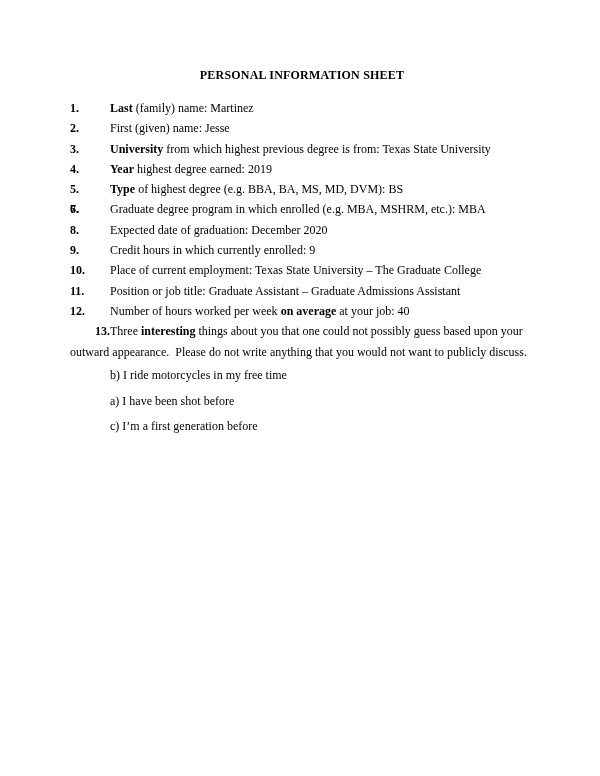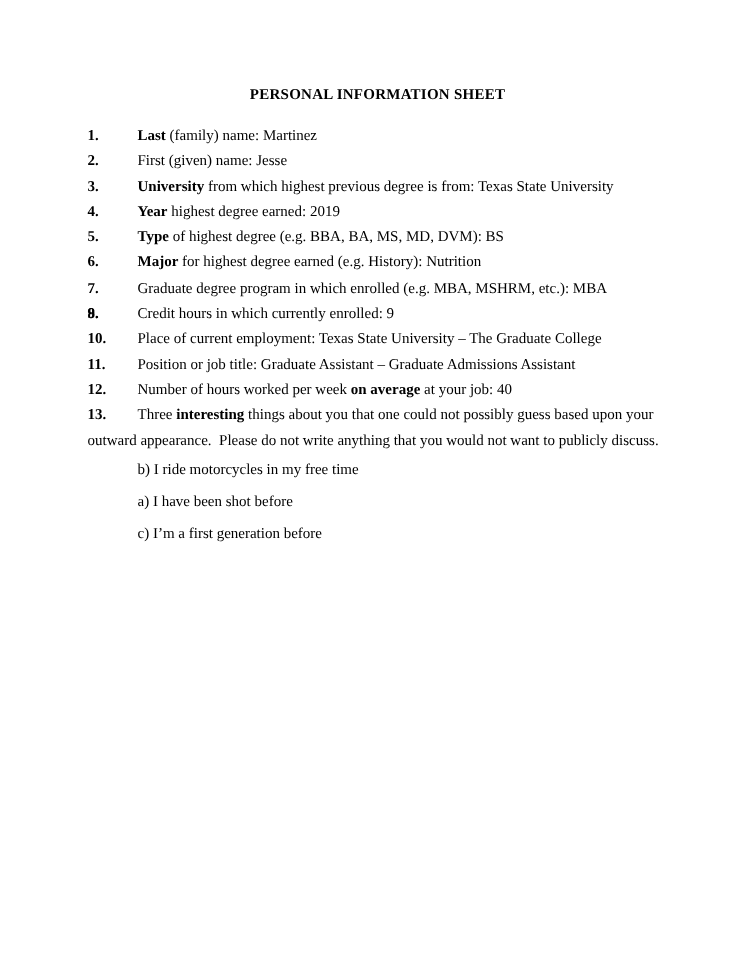--- a/index.html
+++ b/index.html
@@ -40,20 +40,21 @@
     top: 0;
     font-weight: bold;
   }
   .item.full {
     padding-left: 0;
   }
   .item.full .num {
     position: static;
     display: inline-block;
     width: 40px;
+    text-align: right;
   }
   .item .txt b {
     font-weight: bold;
     text-align: right;
   }
   .subs {
     margin-left: 40px;
     margin-top: 3px;
   }
   .sub-item {
@@ -65,23 +66,23 @@
 <body>
 
 <div class="page">
   <h1 class="title">PERSONAL INFORMATION SHEET</h1>
   <div class="list">
       <div class="item"><span class="num">1.</span><span class="txt"><b>Last</b><span> (family) name: Martinez</span></span></div>
       <div class="item"><span class="num">2.</span><span class="txt"><span>First (given) name: Jesse</span></span></div>
       <div class="item"><span class="num">3.</span><span class="txt"><b>University</b><span> from which highest previous degree is from: Texas State University</span></span></div>
       <div class="item"><span class="num">4.</span><span class="txt"><b>Year</b><span> highest degree earned: 2019</span></span></div>
       <div class="item"><span class="num">5.</span><span class="txt"><b>Type</b><span> of highest degree (e.g. BBA, BA, MS, MD, DVM): BS</span></span></div>
-      <div class="item"><span class="num">6.</span><span class="txt"><b>Major</b><span> for highest degree earned (e.g. History): Nutrition</span></span></div>
+      <div class="item"><span class="num">6.</span></div>
       <div class="item"><span class="num">7.</span><span class="txt"><span>Graduate degree program in which enrolled (e.g. MBA, MSHRM, etc.): MBA</span></span></div>
-      <div class="item"><span class="num">8.</span></div>
+      <div class="item"><span class="num">8.</span><span class="txt"><span>Expected date of graduation: December 2020</span></span></div>
       <div class="item"><span class="num">9.</span><span class="txt"><span>Credit hours in which currently enrolled: 9</span></span></div>
       <div class="item"><span class="num">10.</span><span class="txt"><span>Place of current employment: Texas State University – The Graduate College</span></span></div>
       <div class="item"><span class="num">11.</span><span class="txt"><span>Position or job title: Graduate Assistant – Graduate Admissions Assistant</span></span></div>
       <div class="item"><span class="num">12.</span><span class="txt"><span>Number of hours worked per week </span><b>on average</b><span> at your job: 40</span></span></div>
       <div class="item full"><span class="num">13.</span><span class="txt"><span>Three </span><b>interesting</b><span> things about you that one could not possibly guess based upon your outward appearance.&nbsp; Please do not write anything that you would not want to publicly discuss.</span></span></div>
     </div>
   <div class="subs">
       <div class="sub-item">b) I ride motorcycles in my free time</div>
       <div class="sub-item">a) I have been shot before</div>
       <div class="sub-item">c) I’m a first generation before</div>

